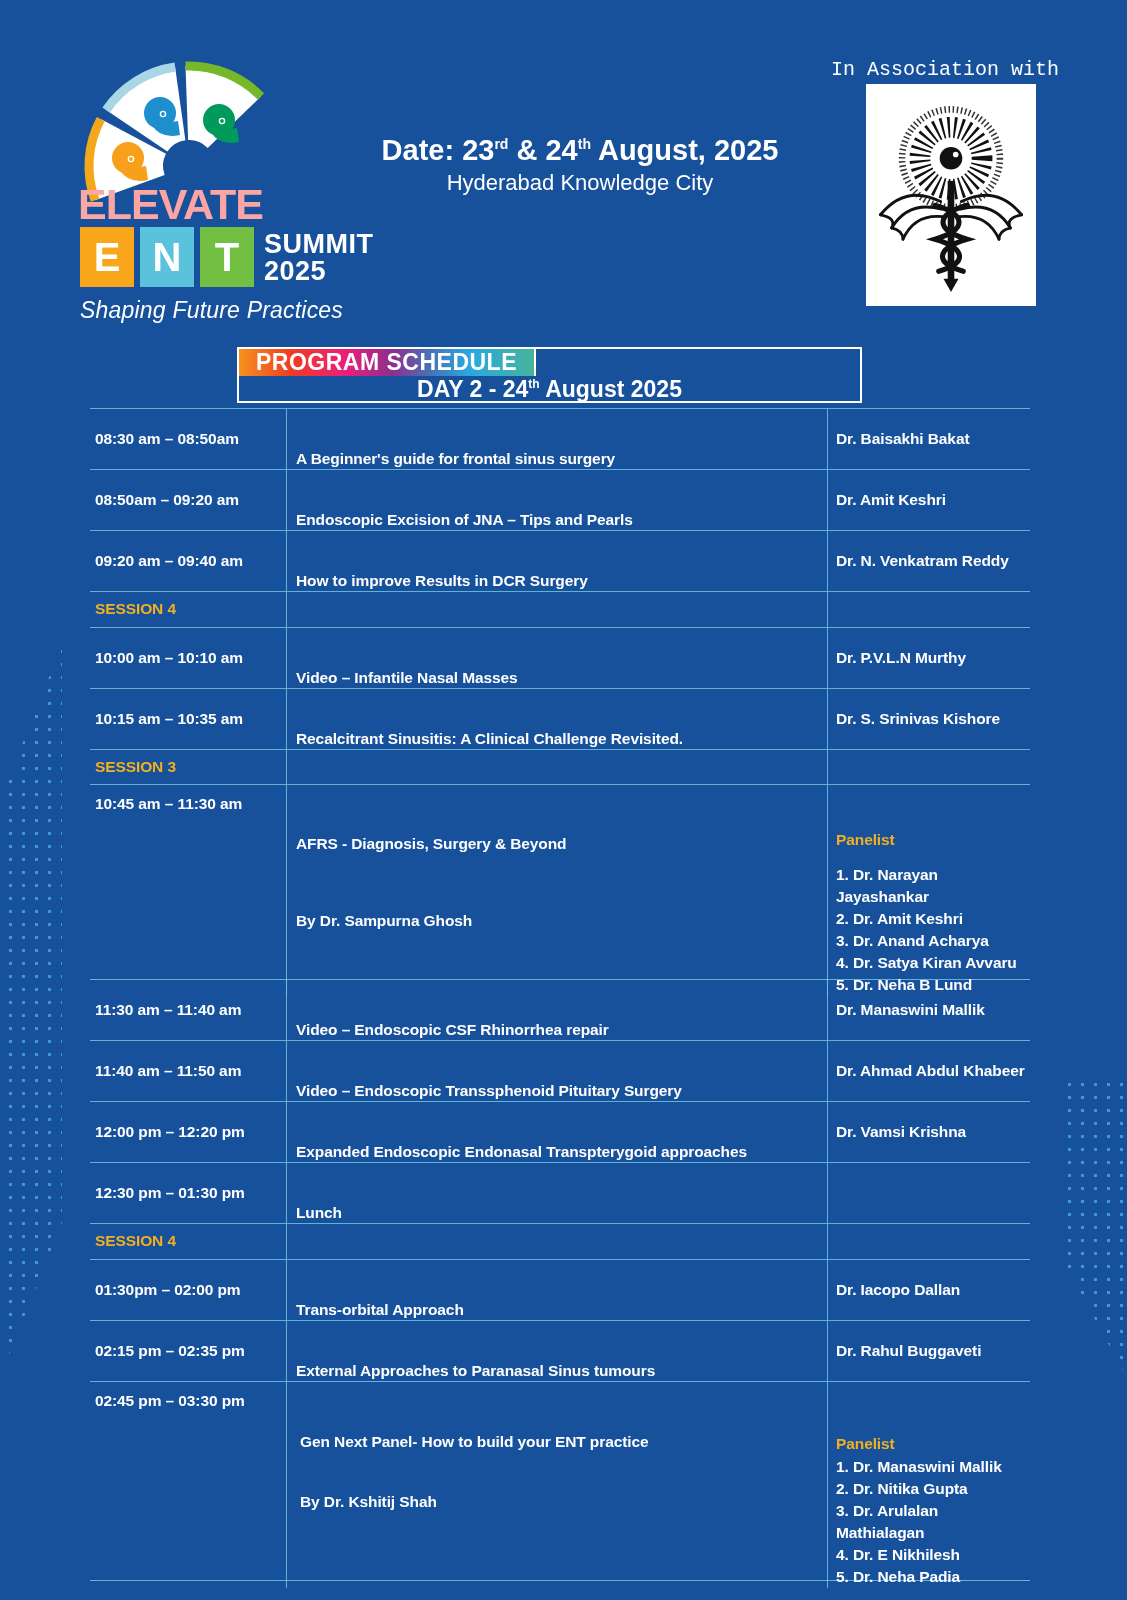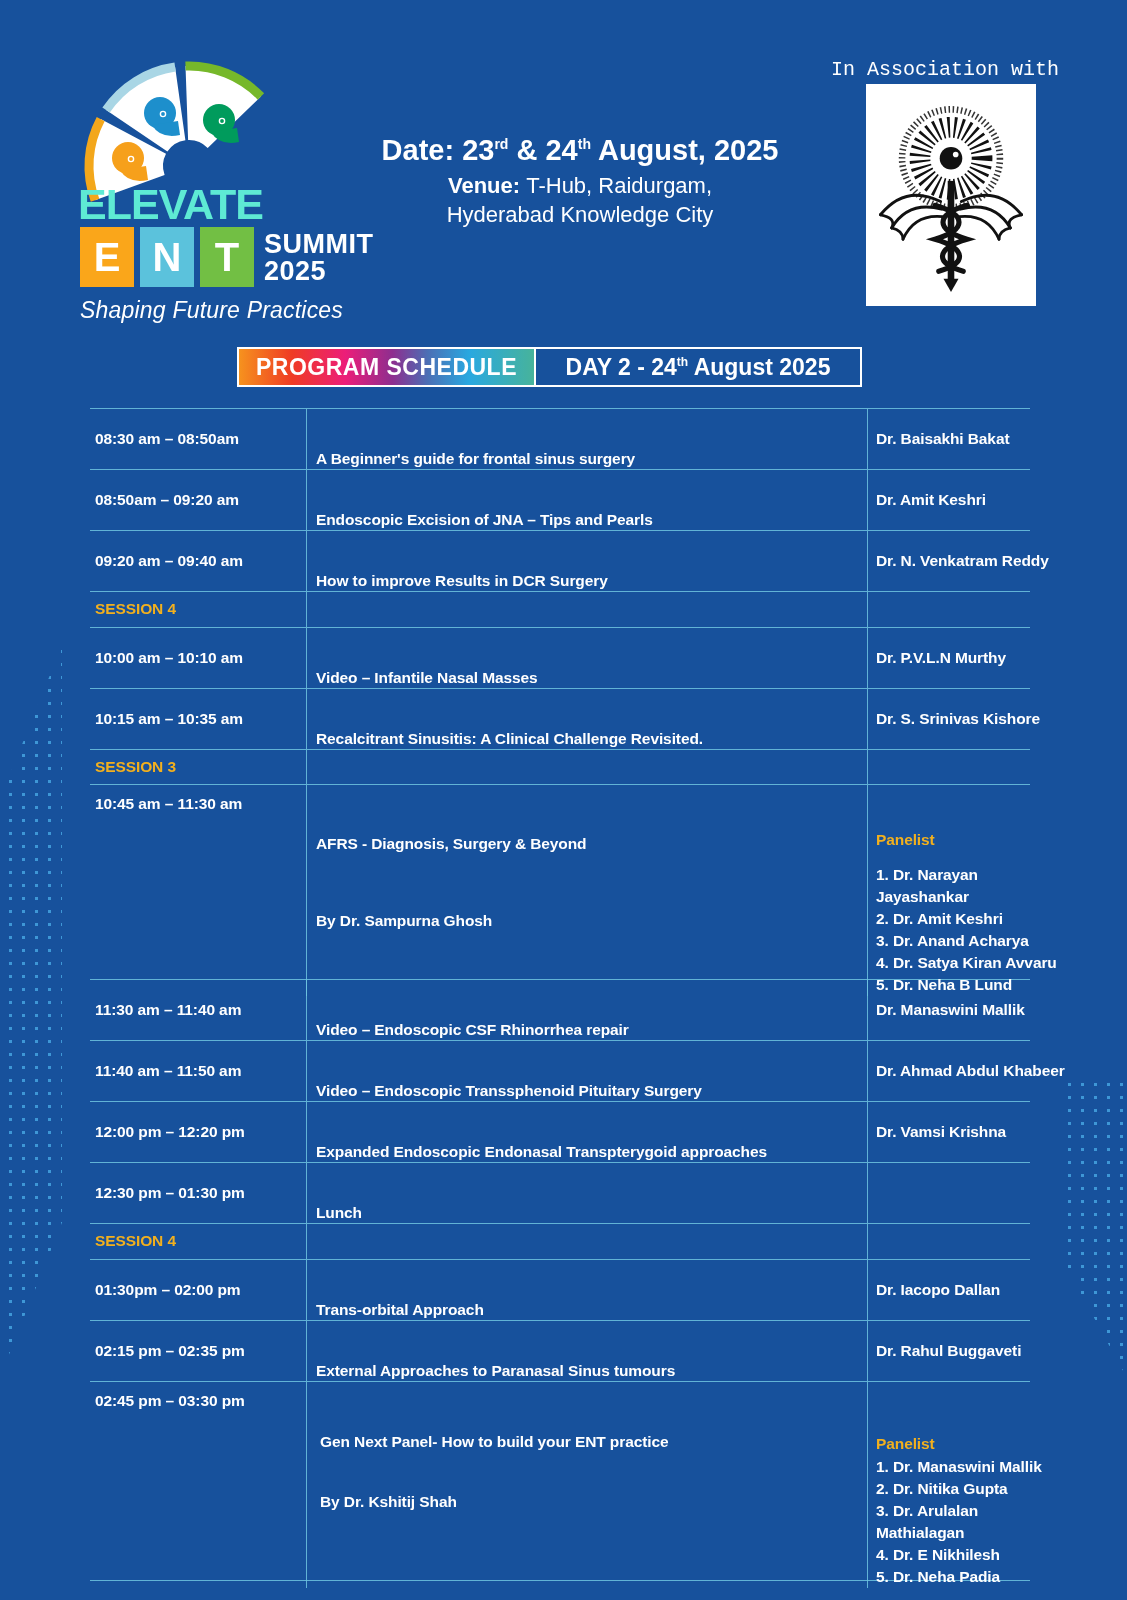--- a/index.html
+++ b/index.html
@@ -11,21 +11,21 @@
   html,body{margin:0;padding:0;background:#0e3a75;}
   #page{
     position:relative;width:1127px;height:1600px;margin:0 auto;
     background:var(--bg);overflow:hidden;
     font-family:"Liberation Sans","DejaVu Sans",sans-serif;color:#fff;
   }
   
   #fan-logo{position:absolute;left:76px;top:58px;}
   .elevate{
     position:absolute;left:78px;top:180px;width:260px;
-    font-size:43px;font-weight:700;letter-spacing:-1px;color:#5eead4;
+    font-size:43px;font-weight:700;letter-spacing:-1px;color:#fca5a5;
   }
   .ent-row{position:absolute;left:80px;top:227px;display:flex;gap:6px;}
   .ent-box{
     width:54px;height:60px;display:flex;align-items:center;justify-content:center;
     font-size:40px;font-weight:700;color:#fff;
   }
   .summit-block{position:absolute;left:264px;top:231px;line-height:27px;
     font-size:27px;font-weight:700;letter-spacing:.5px;}
   .tagline{position:absolute;left:80px;top:297px;
     font-size:23px;font-weight:400;font-style:italic;letter-spacing:.2px;}
@@ -36,37 +36,37 @@
   .venue-line{font-size:22px;margin-top:6px;}
   .venue-line b{font-weight:700;}
   .venue-line2{font-size:22px;margin-top:3px;}
   
   .assoc-head{position:absolute;left:830px;top:58px;width:230px;text-align:center;
     font-size:20px;font-weight:400;font-family:Liberation Mono, monospace;}
   .assoc-box{position:absolute;left:866px;top:84px;width:170px;height:222px;
     background:#fff;display:flex;align-items:center;justify-content:center;}
   
   .banner{
-    position:absolute;left:237px;top:347px;width:625px;height:40px;
-    display:flex;border:2px solid #fff;box-sizing:border-box;
+    position:absolute;left:237px;top:347px;width:625px;height:56px;
+    display:flex;border:2px solid #fff;box-sizing:border-box;flex-direction:column;
   }
   .banner-left{
     width:297px;display:flex;align-items:center;justify-content:center;
     background:linear-gradient(90deg,#F6921E 0%,#EF3B24 18%,#EC1E79 36%,#8E2E8F 52%,#4B6FB5 64%,#29A8E0 78%,#47B39B 100%);
     border-right:2px solid #fff;box-sizing:border-box;
   }
   .banner-left span{font-size:23px;font-weight:700;letter-spacing:.5px;}
   .banner-right{flex:1;display:flex;align-items:center;justify-content:center;}
   .banner-right span{font-size:23px;font-weight:700;}
   .banner-right sup{font-size:12px;}
   
   #schedule-table{position:absolute;left:90px;top:408px;width:940px;}
   .trow{
     display:grid;grid-template-columns:196px 541px 203px;
-    border-top:1px solid var(--line);min-height:35.5px;box-sizing:border-box;gap:20px;
+    border-top:1px solid var(--line);min-height:35.5px;box-sizing:border-box;
   }
   .trow:last-child{border-bottom:1px solid var(--line);}
   .cell{display:flex;align-items:center;box-sizing:border-box;
     font-size:15.5px;font-weight:700;letter-spacing:-.1px;line-height:20px;}
   .cell.time{padding-left:5px;}
   .cell.topic{border-left:1px solid var(--line);padding-left:9px;padding-right:8px;}
   .cell.speaker{border-left:1px solid var(--line);padding-left:8px;padding-right:4px;}
   .session-label{color:var(--gold);font-size:15.5px;font-weight:700;}
   
   .trow.tall-a{height:195px;}
@@ -141,21 +141,20 @@
 
   <div class="summit-block">
     <div>SUMMIT</div>
     <div>2025</div>
   </div>
 
   <div class="tagline">Shaping Future Practices</div>
 
   <div class="datevenue">
     <div class="date-line"><span>Date: </span><span>23</span><sup>rd</sup><span> &amp; </span><span>24</span><sup>th</sup><span> August, 2025</span></div>
-    <div class="venue-line"><b>Venue: </b><span>T-Hub, Raidurgam,</span></div>
     <div class="venue-line2">Hyderabad Knowledge City</div>
   </div>
 
   <div class="assoc-head">In Association with</div>
   <div class="assoc-box">
     <svg width="160" height="212" viewBox="0 0 170 222">
 
       <circle cx="85" cy="72" r="52" fill="none" stroke="#111" stroke-width="7" stroke-dasharray="1.6 2.8" opacity="0.85"></circle>
 
       <circle cx="85" cy="72" r="33" fill="none" stroke="#111" stroke-width="22" stroke-dasharray="2.4 4.2"></circle>

